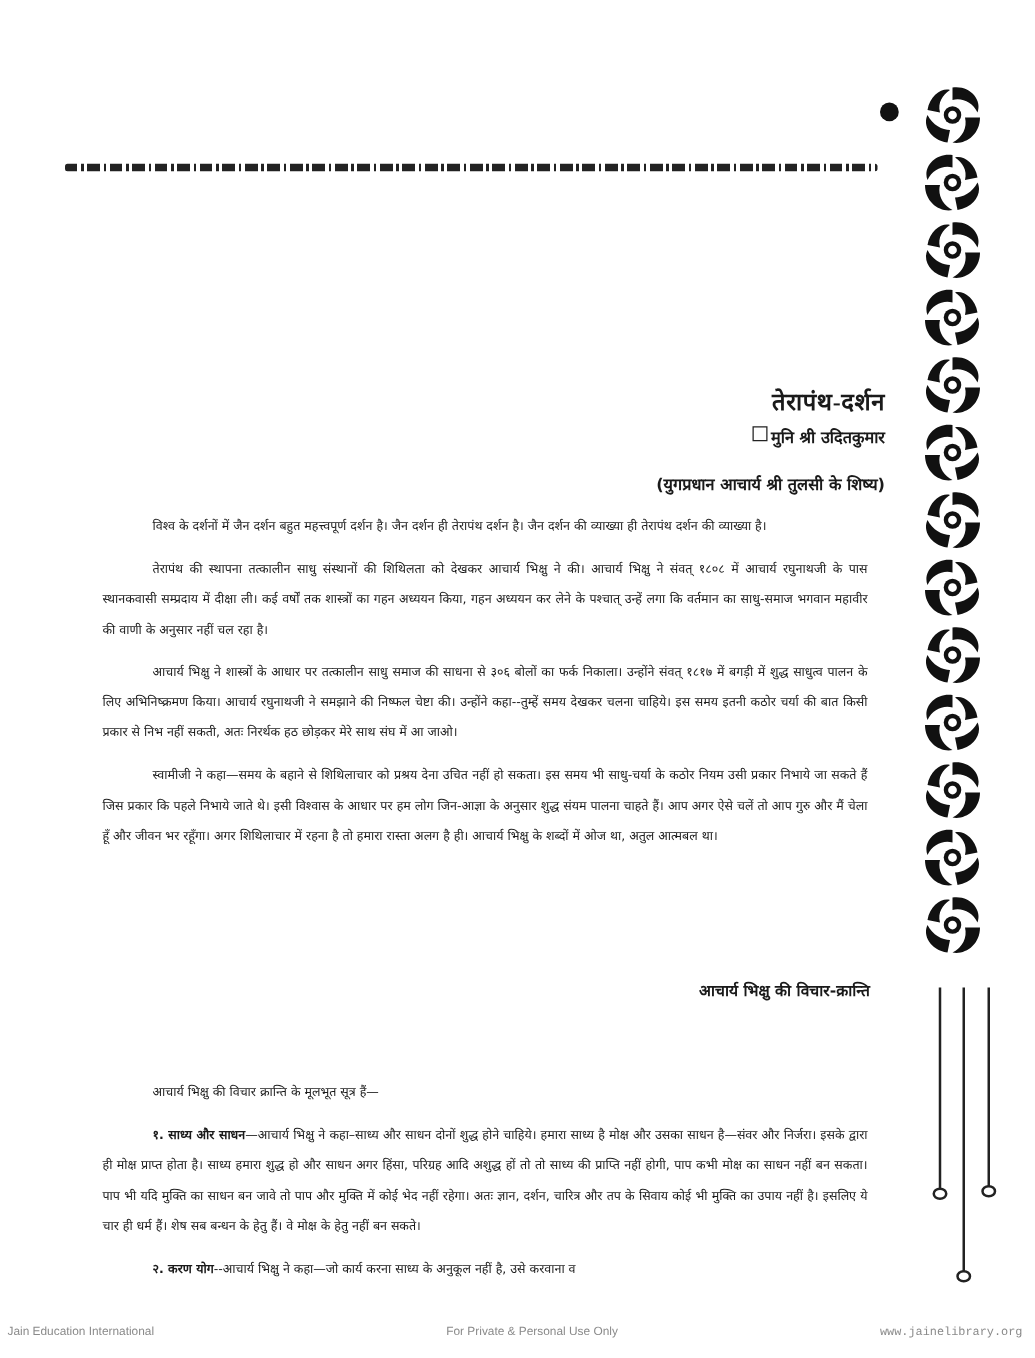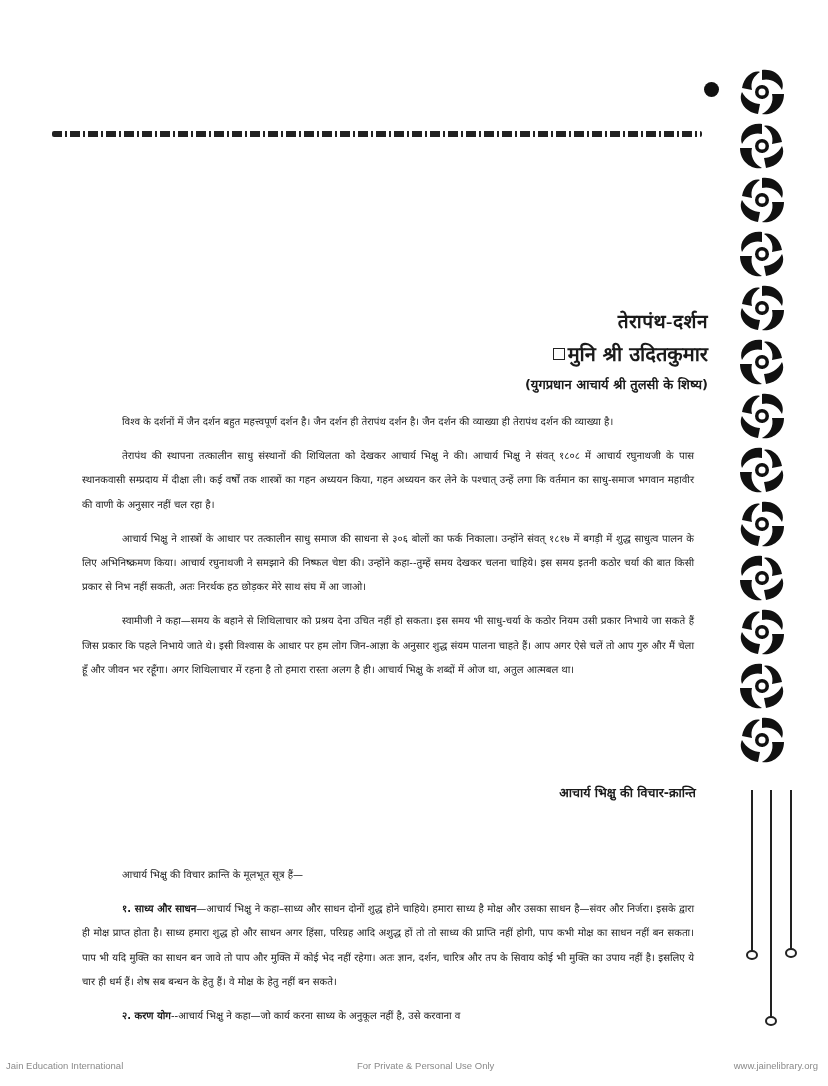--- a/index.html
+++ b/index.html
@@ -9,23 +9,23 @@
   .dot-big { position:absolute; left:704px; top:82px; width:15px; height:15px; border-radius:50%; background:#111; }
   .dash-rule { position:absolute; left:52px; top:131px; width:650px; height:6px;
       background-image: repeating-linear-gradient(90deg, #222 0 10px, transparent 10px 13px, #222 13px 15px, transparent 15px 18px);
       border-radius:2px; }
   .border-col { position:absolute; left:734px; top:66px; width:56px; height:720px; }
   .swirl { width:52px; height:52px; margin:0 auto 2px auto; position:relative; }
   .pendant { position:absolute; top:790px; width:2px; background:#222; }
   .ring { position:absolute; width:8px; height:6px; border:2px solid #222; border-radius:50%; background:#fff; }
   .title-block { position:absolute; right:120px; top:308px; text-align:right; }
   .title { font-family:Liberation Serif, serif; font-weight:bold; font-size:19px; letter-spacing:0.5px; }
-  .author { font-weight:bold; font-size:20px; margin-top:6px; }
+  .author { font-weight:bold; font-size:13px; margin-top:6px; }
   .author .box { display:inline-block; width:10px; height:10px; border:1px solid #222; margin-right:3px; vertical-align:1px; }
-  .disciple { font-size:13px; margin-top:8px; font-weight:bold; }
+  .disciple { font-size:13px; margin-top:20px; font-weight:bold; }
   .body-text { position:absolute; left:82px; width:612px; font-size:10px; line-height:24.2px; text-align:justify; }
   .body-text p { margin:0 0 10px 0; text-indent:40px; }
   .section-heading { position:absolute; right:132px; top:784px; font-weight:bold; font-size:12.5px;margin-left:40px; }
   .b { font-weight:bold; }
   .footer { position:absolute; top:1060px; font-family:"Liberation Sans", sans-serif; font-size:9.5px; color:#8a8a8a; }
 </style>
 </head>
 <body>
 
 <div class="page">
@@ -190,14 +190,14 @@
   <div class="section-heading">आचार्य भिक्षु की विचार-क्रान्ति</div>
 
   <div class="body-text" style="top:815px;margin-top:48px;">
     <p>आचार्य भिक्षु की विचार क्रान्ति के मूलभूत सूत्र हैं—</p>
     <p><span class="b">१. साध्य और साधन</span><span>—आचार्य भिक्षु ने कहा–साध्य और साधन दोनों शुद्ध होने चाहिये। हमारा साध्य है मोक्ष और उसका साधन है—संवर और निर्जरा। इसके द्वारा ही मोक्ष प्राप्त होता है। साध्य हमारा शुद्ध हो और साधन अगर हिंसा, परिग्रह आदि अशुद्ध हों तो तो साध्य की प्राप्ति नहीं होगी, पाप कभी मोक्ष का साधन नहीं बन सकता। पाप भी यदि मुक्ति का साधन बन जावे तो पाप और मुक्ति में कोई भेद नहीं रहेगा। अतः ज्ञान, दर्शन, चारित्र और तप के सिवाय कोई भी मुक्ति का उपाय नहीं है। इसलिए ये चार ही धर्म हैं। शेष सब बन्धन के हेतु हैं। वे मोक्ष के हेतु नहीं बन सकते।</span></p>
     <p><span class="b">२. करण योग</span><span>--आचार्य भिक्षु ने कहा—जो कार्य करना साध्य के अनुकूल नहीं है, उसे करवाना व</span></p>
   </div>
 
   <div class="footer" style="left:6px;">Jain Education International</div>
   <div class="footer" style="left:357px;">For Private &amp; Personal Use Only</div>
-  <div class="footer" style="right:10px;">www.jainelibrary.org</div>
+  <div class="footer" style="right:10px;font-family:Liberation Mono, monospace;">www.jainelibrary.org</div>
 </div>
 
 </body></html>

